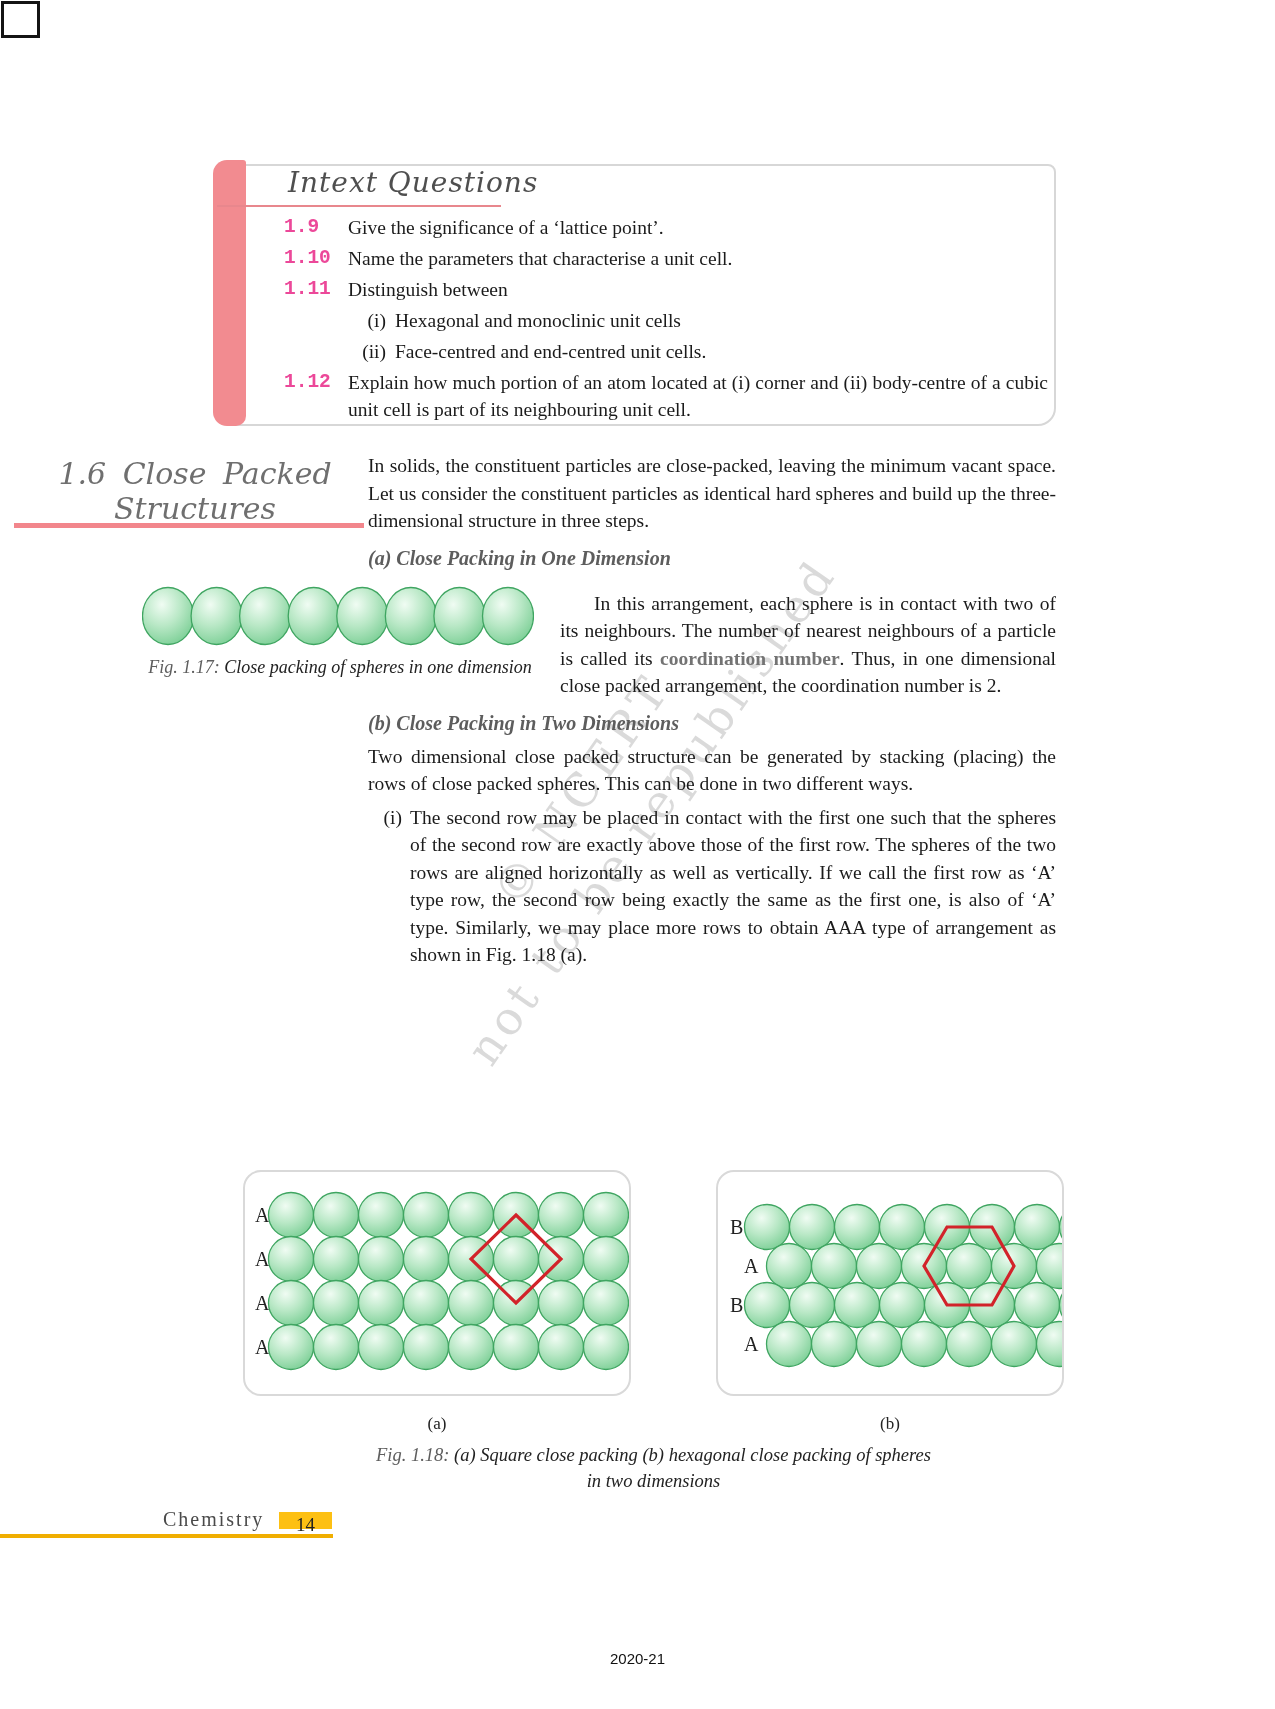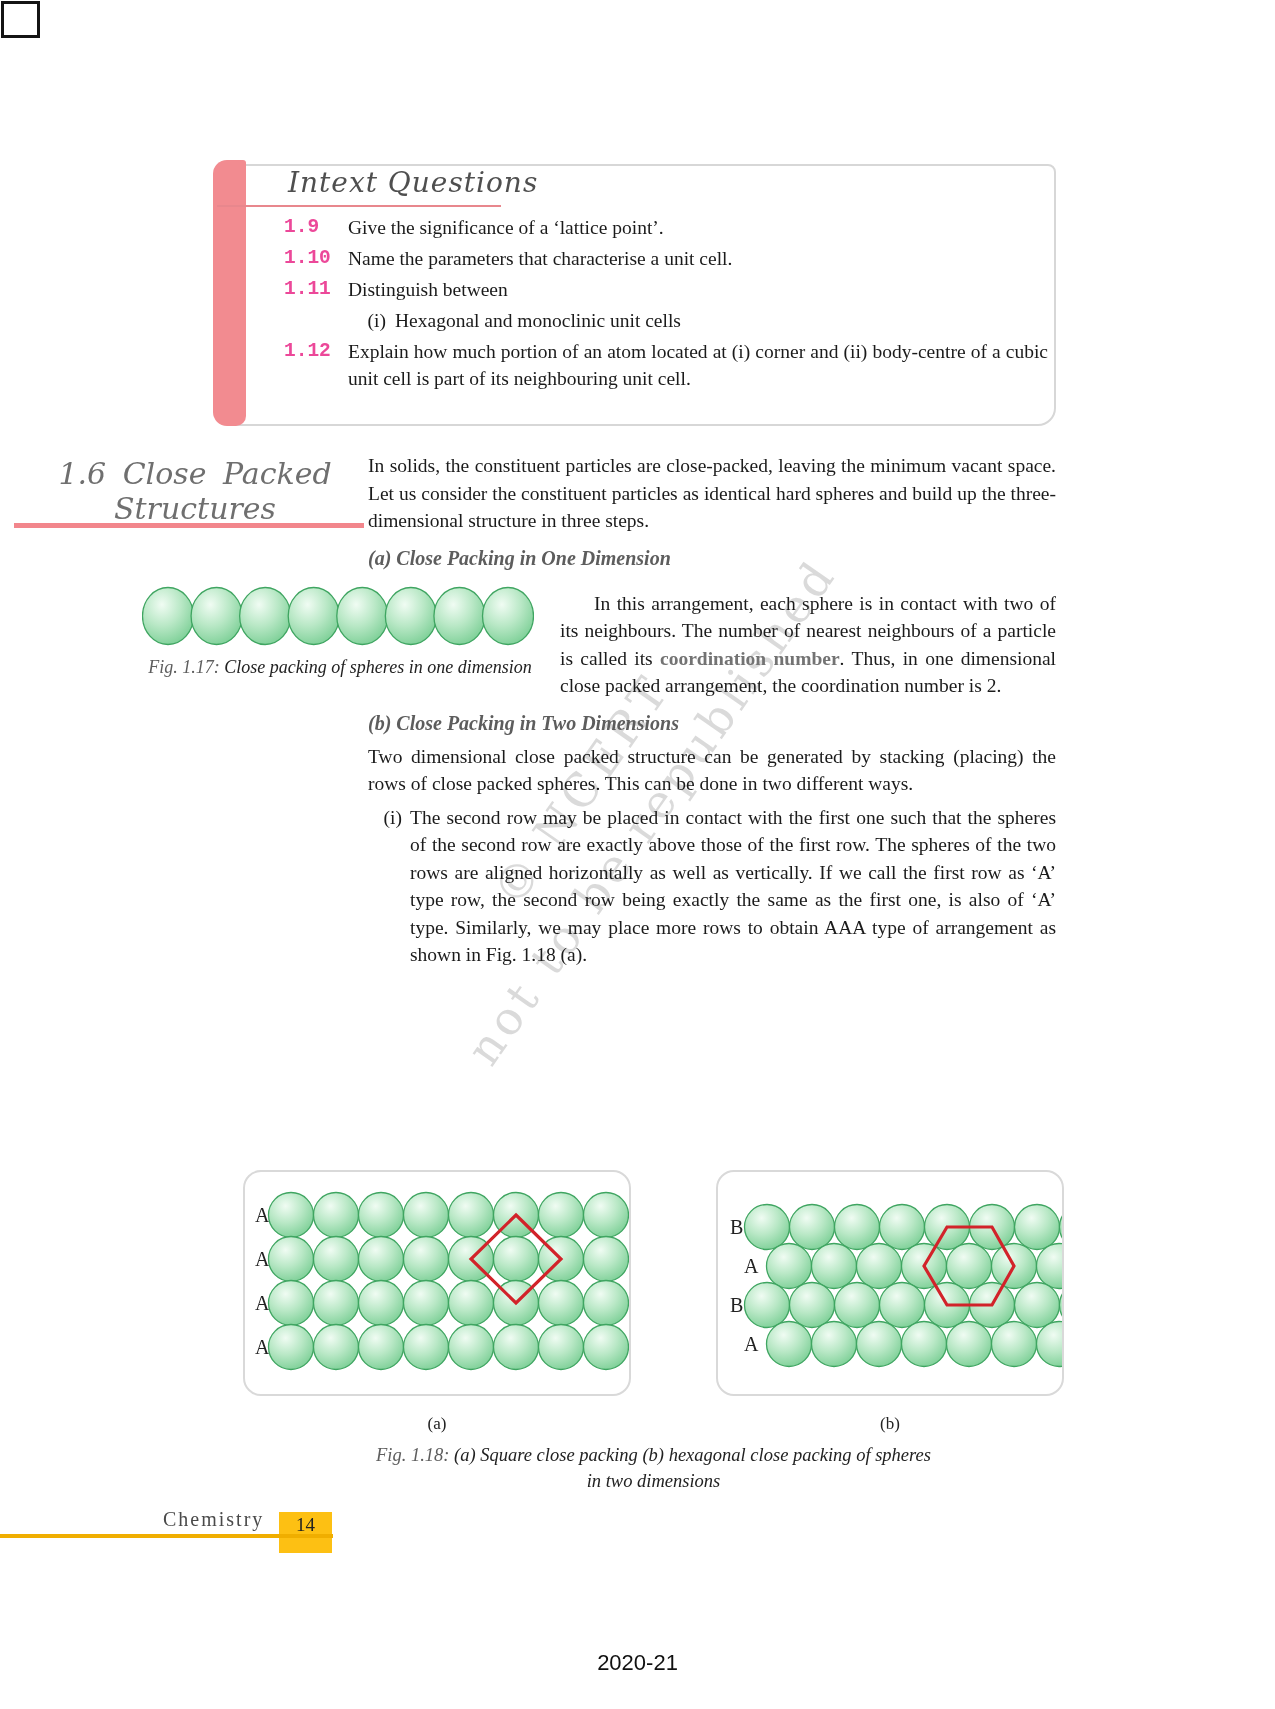--- a/index.html
+++ b/index.html
@@ -64,25 +64,25 @@
   .panel-b{width:344px;}
   .panel svg{display:block;}
   .fig18-tags{display:flex;justify-content:space-between;margin-top:18px;font-size:17px;color:#222;}
   .fig18-tags span{display:inline-block;text-align:center;}
   .tag-a{width:388px;}
   .tag-b{width:348px;}
   .fig18-cap{margin:8px auto 0 auto;width:570px;text-align:center;font-size:18.5px;line-height:26px;}
 
   
   .footer-book{position:absolute;left:163px;top:1508px;font-size:20px;letter-spacing:2px;color:#4a4a4a;z-index:2;}
-  .footer-pagebox{position:absolute;left:279px;top:1512px;width:53px;height:41px;background:#fdc013;
+  .footer-pagebox{position:absolute;left:279px;top:1512px;width:53px;height:17px;background:#fdc013;
                   text-align:center;font-size:19px;line-height:25px;color:#222;z-index:2;}
   .footer-line{position:absolute;left:0;top:1534px;width:333px;height:4px;background:#f0ae00;z-index:3;}
   .footer-year{position:absolute;left:0;right:0;top:1650px;text-align:center;
-               font-family:"Liberation Sans",sans-serif;font-size:22px;color:#111;z-index:2;}
+               font-family:"Liberation Sans",sans-serif;font-size:15px;color:#111;z-index:2;}
 </style>
 </head>
 <body>
 
 <div class="page">
 
   <div class="corner-mark"></div>
 
   <div class="watermark">
     <div>© NCERT</div>
@@ -103,20 +103,24 @@
       <span class="iq-num">1.10</span>
       <span class="iq-text">Name the parameters that characterise a unit cell.</span>
     </div>
     <div class="iq-item">
       <span class="iq-num">1.11</span>
       <span class="iq-text">Distinguish between</span>
     </div>
     <div class="iq-sub">
       <span class="m">(i)</span>
       <span>Hexagonal and monoclinic unit cells</span>
+    </div>
+    <div class="iq-sub">
+      <span class="m">(ii)</span>
+      <span>Face-centred and end-centred unit cells.</span>
     </div>
     <div class="iq-item">
       <span class="iq-num">1.12</span>
       <span class="iq-text">Explain how much portion of an atom located at (i) corner and (ii) body-centre of a cubic unit cell is part of its neighbouring unit cell.</span>
     </div>
   </div>
 
   <div class="sec-head">
     <div>1.6 Close  Packed</div>
     <div>Structures</div>

